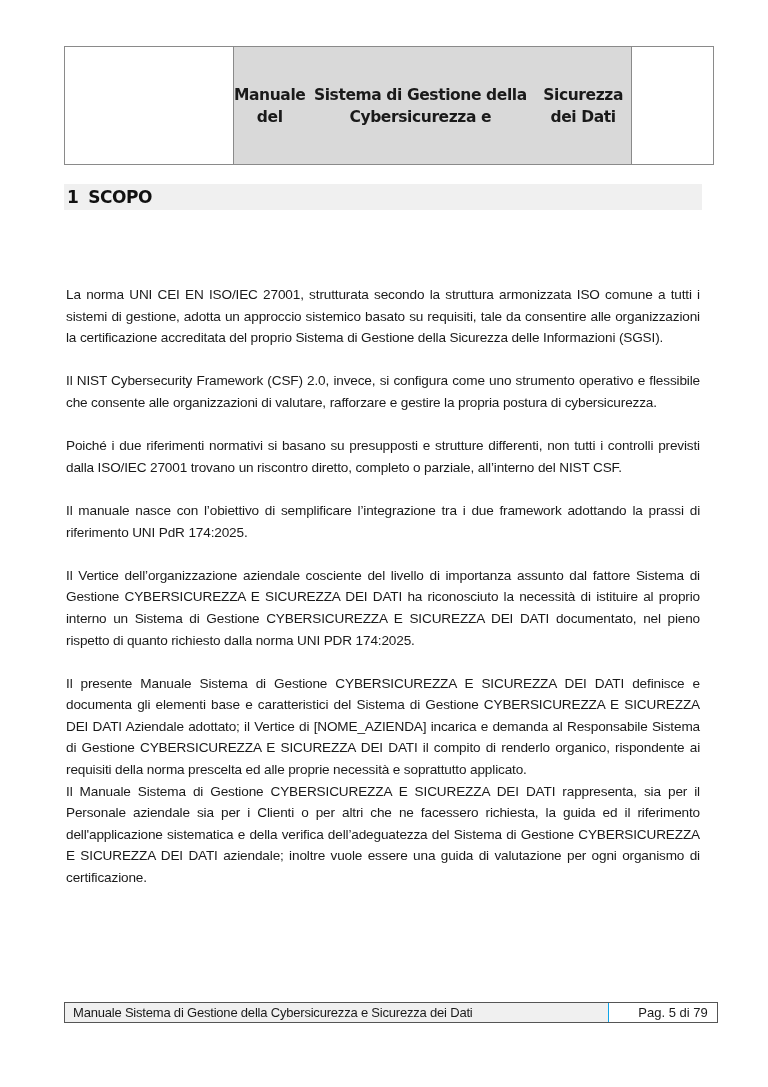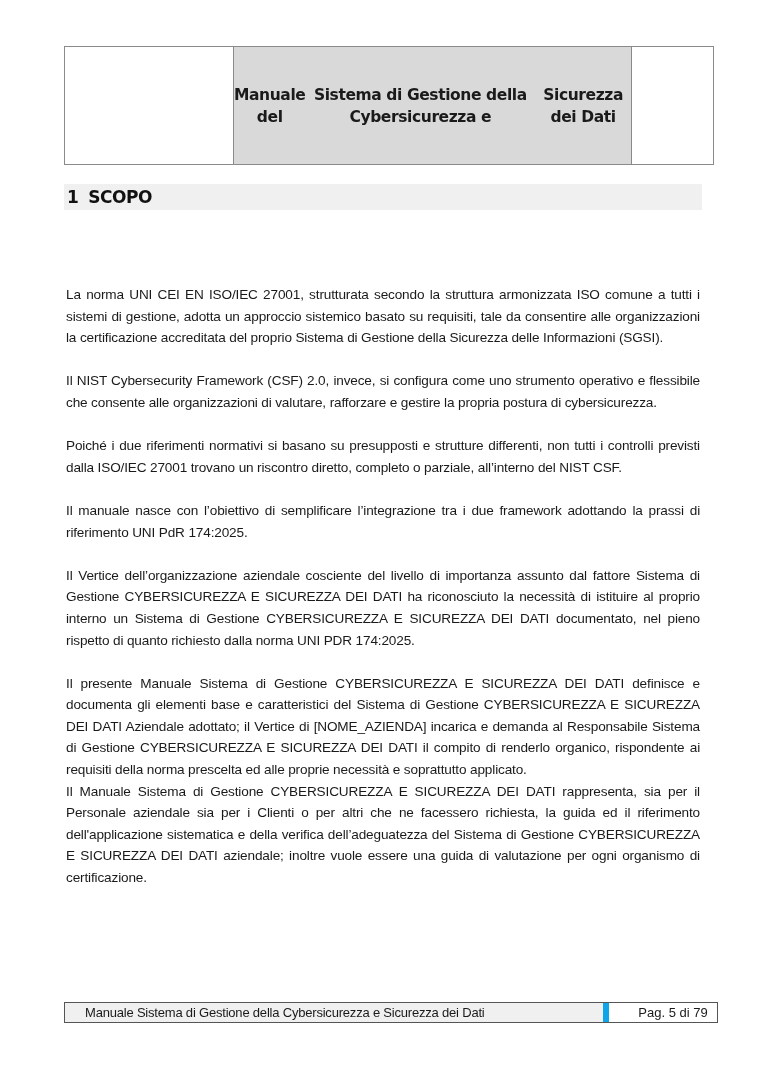--- a/index.html
+++ b/index.html
@@ -44,22 +44,22 @@
     }
     .body-text p { margin: 0 0 21.6px 0; }
     .body-text p.tight { margin-bottom: 0; }
 
     .footer-table {
       position: absolute; left: 64px; top: 1002px; width: 654px; height: 21px;
       border: 1px solid #555; box-sizing: border-box; display: flex;
       font-family: "Liberation Sans", sans-serif; font-size: 13px; color: #1a1a1a;
     }
     .fcell-title {
-      width: 544px; background: #f0f0f0; border-right: 6px solid #0ea5e9; box-sizing: border-box;
-      padding-left: 20px; display: flex; align-items: center; letter-spacing: -0.2px;
+      width: 544px; background: #f0f0f0; border-right: 1px solid #0ea5e9; box-sizing: border-box;
+      padding-left: 8px; display: flex; align-items: center; letter-spacing: -0.2px;
     }
     .fcell-page { flex: 1; display: flex; align-items: center; justify-content: center; margin-left: 20px; }
   </style>
 </head>
 <body>
 
 <div class="header-table">
   <div class="hcell hcell-logo"></div>
   <div class="hcell hcell-title">
     <span>Manuale del</span>

